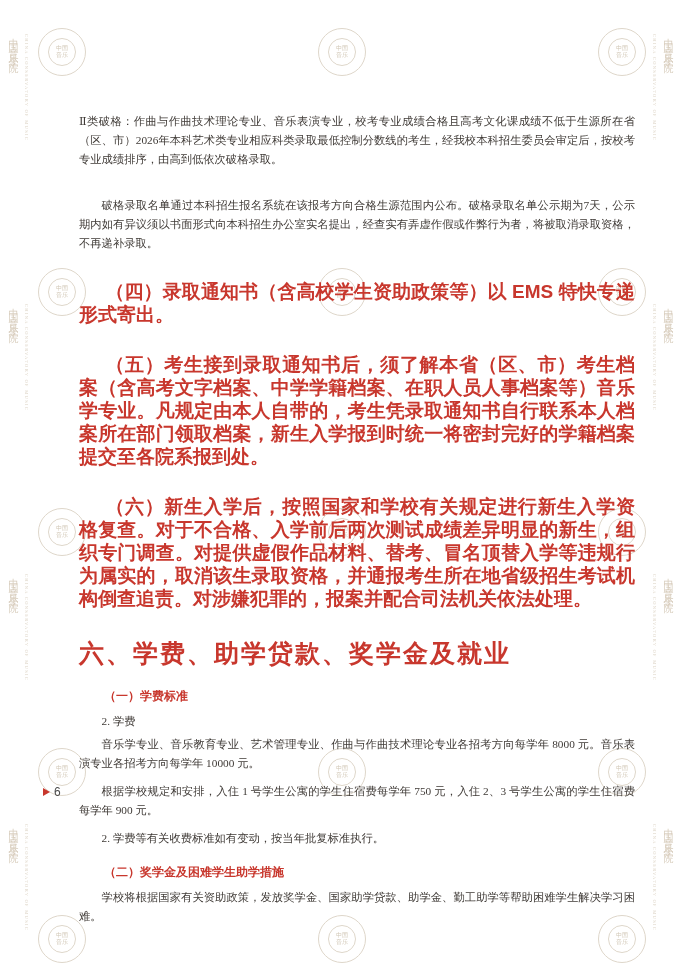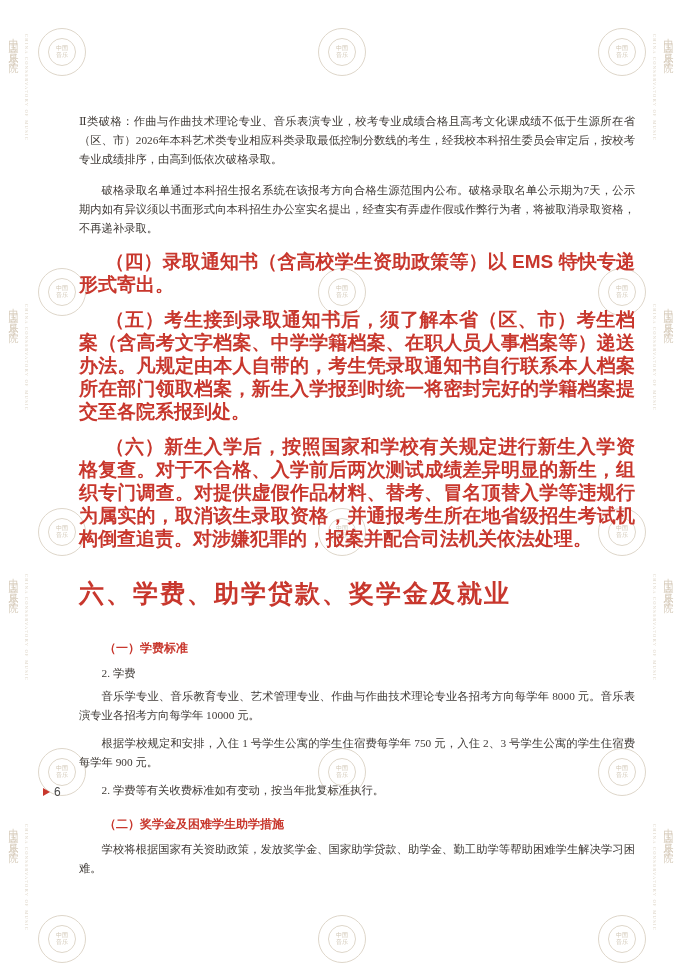--- a/index.html
+++ b/index.html
@@ -93,25 +93,25 @@
     margin: 0 0 6px 0;
     font-size: 19px;
     line-height: 23px;
     color: #c8372d;
     font-weight: bold;
     text-align: justify;
     text-indent: 26.4px;
     font-family: "Liberation Sans", sans-serif;
   }
   p.spacer-top {
-    margin-top: 12px;
+    margin-top: 27px;
   }
 
   h2.section-title {
-    margin: 26px 0 28px 0;
+    margin: 26px 0 16px 0;
     font-size: 25px;
     line-height: 34px;
     color: #c8372d;
     font-weight: bold;
     letter-spacing: 2px;
     font-family: "Liberation Sans", sans-serif;
   }
 
   h3.sub-title {
     margin: 14px 0 6px 0;
@@ -231,21 +231,21 @@
 
 <div class="page">
   <div class="content">
 
     <p class="body-text">Ⅱ类破格：作曲与作曲技术理论专业、音乐表演专业，校考专业成绩合格且高考文化课成绩不低于生源所在省（区、市）2026年本科艺术类专业相应科类录取最低控制分数线的考生，经我校本科招生委员会审定后，按校考专业成绩排序，由高到低依次破格录取。</p>
 
     <p class="body-text indent spacer-top">破格录取名单通过本科招生报名系统在该报考方向合格生源范围内公布。破格录取名单公示期为7天，公示期内如有异议须以书面形式向本科招生办公室实名提出，经查实有弄虚作假或作弊行为者，将被取消录取资格，不再递补录取。</p>
 
     <p class="red-bold spacer-top">（四）录取通知书（含高校学生资助政策等）以 EMS 特快专递形式寄出。</p>
 
-    <p class="red-bold spacer-top">（五）考生接到录取通知书后，须了解本省（区、市）考生档案（含高考文字档案、中学学籍档案、在职人员人事档案等）递送办法。凡规定由本人自带的，考生凭录取通知书自行联系本人档案所在部门领取档案，新生入学报到时统一将密封完好的学籍档案提交至各院系报到处。</p>
+    <p class="red-bold spacer-top">（五）考生接到录取通知书后，须了解本省（区、市）考生档案（含高考文字档案、中学学籍档案、在职人员人事档案等）音乐学专业。凡规定由本人自带的，考生凭录取通知书自行联系本人档案所在部门领取档案，新生入学报到时统一将密封完好的学籍档案提交至各院系报到处。</p>
 
     <p class="red-bold spacer-top">（六）新生入学后，按照国家和学校有关规定进行新生入学资格复查。对于不合格、入学前后两次测试成绩差异明显的新生，组织专门调查。对提供虚假作品材料、替考、冒名顶替入学等违规行为属实的，取消该生录取资格，并通报考生所在地省级招生考试机构倒查追责。对涉嫌犯罪的，报案并配合司法机关依法处理。</p>
 
     <h2 class="section-title">六、学费、助学贷款、奖学金及就业</h2>
 
     <h3 class="sub-title">（一）学费标准</h3>
 
     <p class="num-item">2. 学费</p>
     <p class="body-text indent">音乐学专业、音乐教育专业、艺术管理专业、作曲与作曲技术理论专业各招考方向每学年 8000 元。音乐表演专业各招考方向每学年 10000 元。</p>
 

